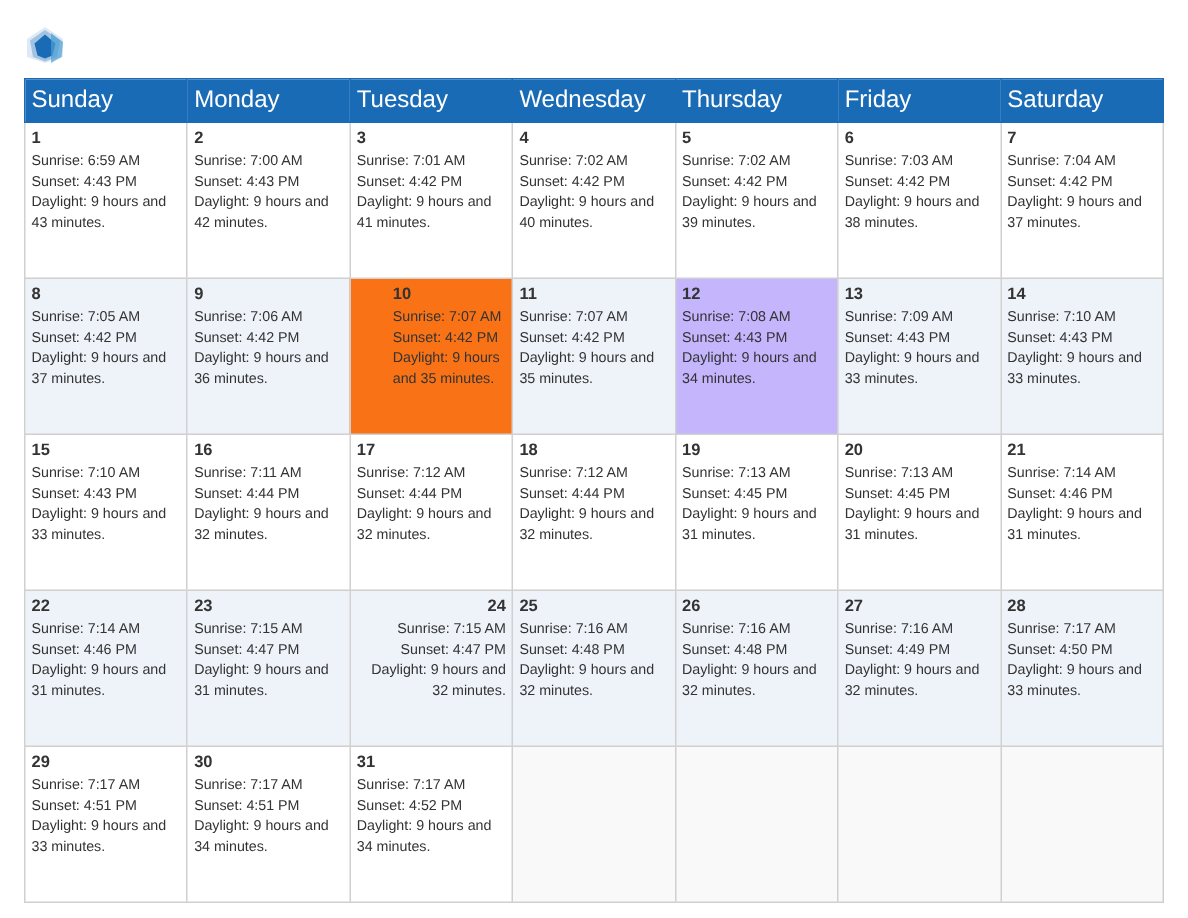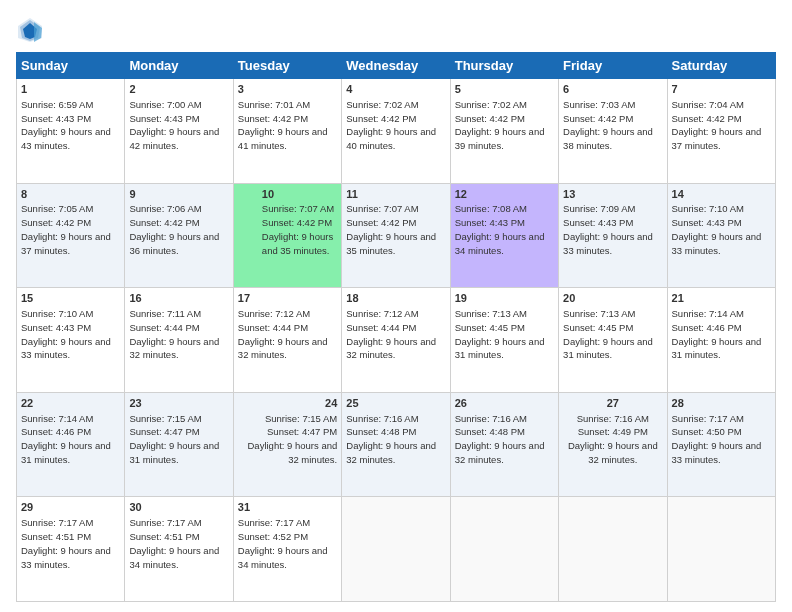--- a/index.html
+++ b/index.html
@@ -58,22 +58,22 @@
       flex: 1;
       border-collapse: collapse;
       width: 100%;
       font-size: 10px;
     }
     .calendar th {
       background-color: #1a6bb5;
       color: #fff;
       padding: 5px 4px;
       text-align: left;
-      font-size: 13px;
-      font-weight: bold;
+      font-size: 16px;
+      font-weight: normal;
       border: 1px solid #1a6bb5;
     }
     .calendar td {
       border: 1px solid #d0d0d0;
       vertical-align: top;
       padding: 3px 4px;
       width: calc(100% / 7);
       line-height: 1.35;
     }
     .calendar tr:nth-child(even) td {
@@ -138,42 +138,42 @@
           <td style="background-color: rgb(255, 255, 255);"><span class="day-num">2</span><span class="day-info">Sunrise: 7:00 AM<br>Sunset: 4:43 PM<br>Daylight: 9 hours and 42 minutes.</span></td>
           <td style="background-color: rgb(255, 255, 255);"><span class="day-num">3</span><span class="day-info">Sunrise: 7:01 AM<br>Sunset: 4:42 PM<br>Daylight: 9 hours and 41 minutes.</span></td>
           <td style="background-color: rgb(255, 255, 255);"><span class="day-num">4</span><span class="day-info">Sunrise: 7:02 AM<br>Sunset: 4:42 PM<br>Daylight: 9 hours and 40 minutes.</span></td>
           <td style="background-color: rgb(255, 255, 255);"><span class="day-num">5</span><span class="day-info">Sunrise: 7:02 AM<br>Sunset: 4:42 PM<br>Daylight: 9 hours and 39 minutes.</span></td>
           <td style="background-color: rgb(255, 255, 255);"><span class="day-num">6</span><span class="day-info">Sunrise: 7:03 AM<br>Sunset: 4:42 PM<br>Daylight: 9 hours and 38 minutes.</span></td>
           <td style="background-color: rgb(255, 255, 255);"><span class="day-num">7</span><span class="day-info">Sunrise: 7:04 AM<br>Sunset: 4:42 PM<br>Daylight: 9 hours and 37 minutes.</span></td>
         </tr>
         <tr>
           <td style="background-color: rgb(238, 243, 249);"><span class="day-num">8</span><span class="day-info">Sunrise: 7:05 AM<br>Sunset: 4:42 PM<br>Daylight: 9 hours and 37 minutes.</span></td>
           <td style="background-color: rgb(238, 243, 249);"><span class="day-num">9</span><span class="day-info">Sunrise: 7:06 AM<br>Sunset: 4:42 PM<br>Daylight: 9 hours and 36 minutes.</span></td>
-          <td style="background-color: #86efac; padding-left: 28px;"><span class="day-num">10</span><span class="day-info">Sunrise: 7:07 AM<br>Sunset: 4:42 PM<br>Daylight: 9 hours and 35 minutes.</span></td>
+          <td style="background-color: #f97316; padding-left: 28px;"><span class="day-num">10</span><span class="day-info">Sunrise: 7:07 AM<br>Sunset: 4:42 PM<br>Daylight: 9 hours and 35 minutes.</span></td>
           <td style="background-color: rgb(238, 243, 249);"><span class="day-num">11</span><span class="day-info">Sunrise: 7:07 AM<br>Sunset: 4:42 PM<br>Daylight: 9 hours and 35 minutes.</span></td>
           <td style="background-color: #c4b5fd;"><span class="day-num">12</span><span class="day-info">Sunrise: 7:08 AM<br>Sunset: 4:43 PM<br>Daylight: 9 hours and 34 minutes.</span></td>
           <td style="background-color: rgb(238, 243, 249); margin-top: 25px;"><span class="day-num">13</span><span class="day-info">Sunrise: 7:09 AM<br>Sunset: 4:43 PM<br>Daylight: 9 hours and 33 minutes.</span></td>
           <td style="background-color: rgb(238, 243, 249);"><span class="day-num">14</span><span class="day-info">Sunrise: 7:10 AM<br>Sunset: 4:43 PM<br>Daylight: 9 hours and 33 minutes.</span></td>
         </tr>
         <tr>
           <td style="background-color: rgb(255, 255, 255);"><span class="day-num">15</span><span class="day-info">Sunrise: 7:10 AM<br>Sunset: 4:43 PM<br>Daylight: 9 hours and 33 minutes.</span></td>
           <td style="background-color: rgb(255, 255, 255);"><span class="day-num">16</span><span class="day-info">Sunrise: 7:11 AM<br>Sunset: 4:44 PM<br>Daylight: 9 hours and 32 minutes.</span></td>
           <td style="background-color: rgb(255, 255, 255);"><span class="day-num">17</span><span class="day-info">Sunrise: 7:12 AM<br>Sunset: 4:44 PM<br>Daylight: 9 hours and 32 minutes.</span></td>
           <td style="background-color: rgb(255, 255, 255);"><span class="day-num">18</span><span class="day-info">Sunrise: 7:12 AM<br>Sunset: 4:44 PM<br>Daylight: 9 hours and 32 minutes.</span></td>
           <td style="background-color: rgb(255, 255, 255);"><span class="day-num">19</span><span class="day-info">Sunrise: 7:13 AM<br>Sunset: 4:45 PM<br>Daylight: 9 hours and 31 minutes.</span></td>
           <td style="background-color: rgb(255, 255, 255);"><span class="day-num">20</span><span class="day-info">Sunrise: 7:13 AM<br>Sunset: 4:45 PM<br>Daylight: 9 hours and 31 minutes.</span></td>
           <td style="background-color: rgb(255, 255, 255);"><span class="day-num">21</span><span class="day-info">Sunrise: 7:14 AM<br>Sunset: 4:46 PM<br>Daylight: 9 hours and 31 minutes.</span></td>
         </tr>
         <tr>
           <td style="background-color: rgb(238, 243, 249);"><span class="day-num">22</span><span class="day-info">Sunrise: 7:14 AM<br>Sunset: 4:46 PM<br>Daylight: 9 hours and 31 minutes.</span></td>
           <td style="background-color: rgb(238, 243, 249);"><span class="day-num">23</span><span class="day-info">Sunrise: 7:15 AM<br>Sunset: 4:47 PM<br>Daylight: 9 hours and 31 minutes.</span></td>
           <td style="background-color: rgb(238, 243, 249); text-align: right;"><span class="day-num">24</span><span class="day-info">Sunrise: 7:15 AM<br>Sunset: 4:47 PM<br>Daylight: 9 hours and 32 minutes.</span></td>
           <td style="background-color: rgb(238, 243, 249);"><span class="day-num">25</span><span class="day-info">Sunrise: 7:16 AM<br>Sunset: 4:48 PM<br>Daylight: 9 hours and 32 minutes.</span></td>
           <td style="background-color: rgb(238, 243, 249);"><span class="day-num">26</span><span class="day-info">Sunrise: 7:16 AM<br>Sunset: 4:48 PM<br>Daylight: 9 hours and 32 minutes.</span></td>
-          <td style="background-color: rgb(238, 243, 249); text-align: center;"><span class="day-num">27</span><span class="day-info">Sunrise: 7:16 AM<br>Sunset: 4:49 PM<br>Daylight: 9 hours and 32 minutes.</span></td>
+          <td style="background-color: rgb(238, 243, 249);"><span class="day-num">27</span><span class="day-info">Sunrise: 7:16 AM<br>Sunset: 4:49 PM<br>Daylight: 9 hours and 32 minutes.</span></td>
           <td style="background-color: rgb(238, 243, 249);"><span class="day-num">28</span><span class="day-info">Sunrise: 7:17 AM<br>Sunset: 4:50 PM<br>Daylight: 9 hours and 33 minutes.</span></td>
         </tr>
         <tr>
           <td style="background-color: rgb(255, 255, 255);"><span class="day-num">29</span><span class="day-info">Sunrise: 7:17 AM<br>Sunset: 4:51 PM<br>Daylight: 9 hours and 33 minutes.</span></td>
           <td style="background-color: rgb(255, 255, 255); margin-top: 34px;"><span class="day-num">30</span><span class="day-info">Sunrise: 7:17 AM<br>Sunset: 4:51 PM<br>Daylight: 9 hours and 34 minutes.</span></td>
           <td style="background-color: rgb(255, 255, 255);"><span class="day-num">31</span><span class="day-info">Sunrise: 7:17 AM<br>Sunset: 4:52 PM<br>Daylight: 9 hours and 34 minutes.</span></td>
           <td class="empty-cell"></td>
           <td class="empty-cell"></td>
           <td class="empty-cell"></td>
           <td class="empty-cell"></td>

